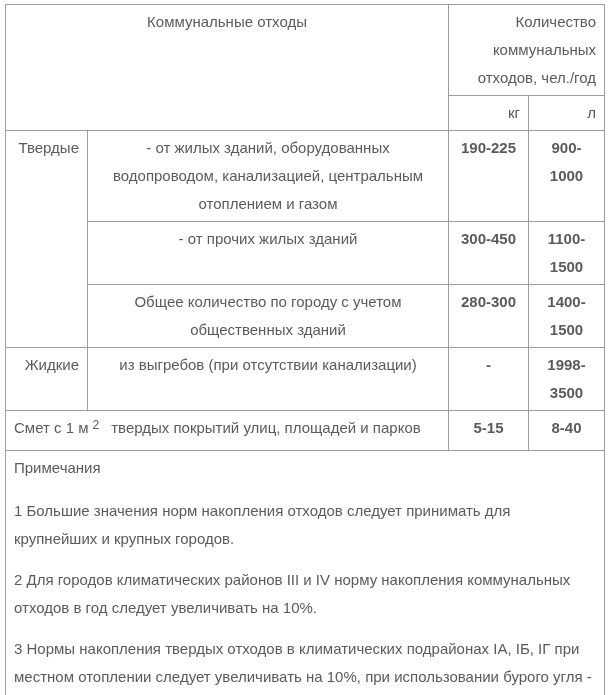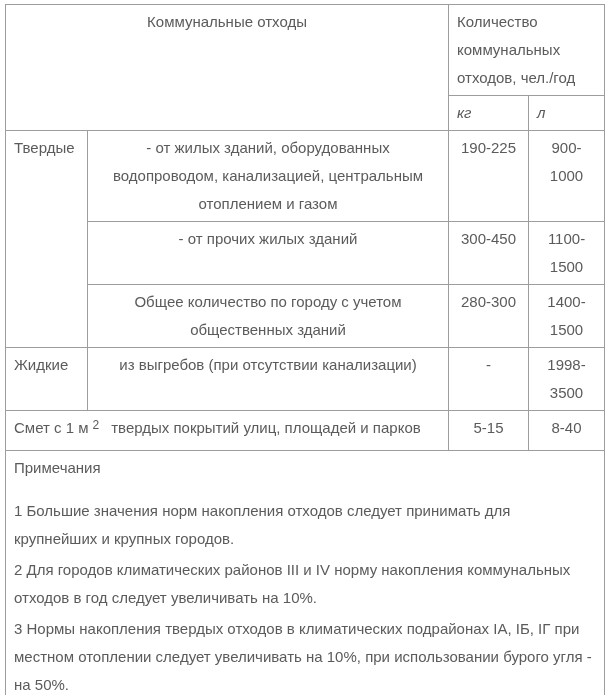--- a/index.html
+++ b/index.html
@@ -31,56 +31,56 @@
     padding: 3px 8px;
     vertical-align: top;
     line-height: 28px;
     word-wrap: break-word;
   }
   td.head-main {
     text-align: center;
     vertical-align: top;
   }
   td.head-qty {
-    text-align: left;
+    text-align: right;
     vertical-align: top;
   }
   td.unit {
-    text-align: left;
-    font-style: italic;
+    text-align: right;
   }
   td.group {
-    text-align: left;
+    text-align: right;
     padding-left: 9px;
   }
   td.desc {
     text-align: center;
     padding-left: 10px;
     padding-right: 10px;
   }
   td.num {
     text-align: center;
+    font-weight: bold;
   }
   td.desc-span {
     text-align: left;
     vertical-align: middle;
     padding-left: 10px;
   }
   sup.sq {
     font-size: 12px;
     line-height: 0;
     vertical-align: 4px;
     margin-left: 4px;
   }
   .suffix-part { margin-left: 12px; }
   td.notes-cell {
     padding: 4px 10px 14px 10px;
   }
   .notes-title { margin: 0 0 15px 0; }
-  .note-para { margin: 3px 0 0 0; }
+  .note-para { margin: 13px 0 0 0; }
   tr.r-head   { height: 74px; }
   tr.r-units  { height: 32px; }
   tr.r-solid1 { height: 58px; }
   tr.r-solid2 { height: 54px; }
   tr.r-solid3 { height: 46px; }
   tr.r-liquid { height: 54px; }
   tr.r-smet   { height: 40px; }
 </style>
 </head>
 <body>

